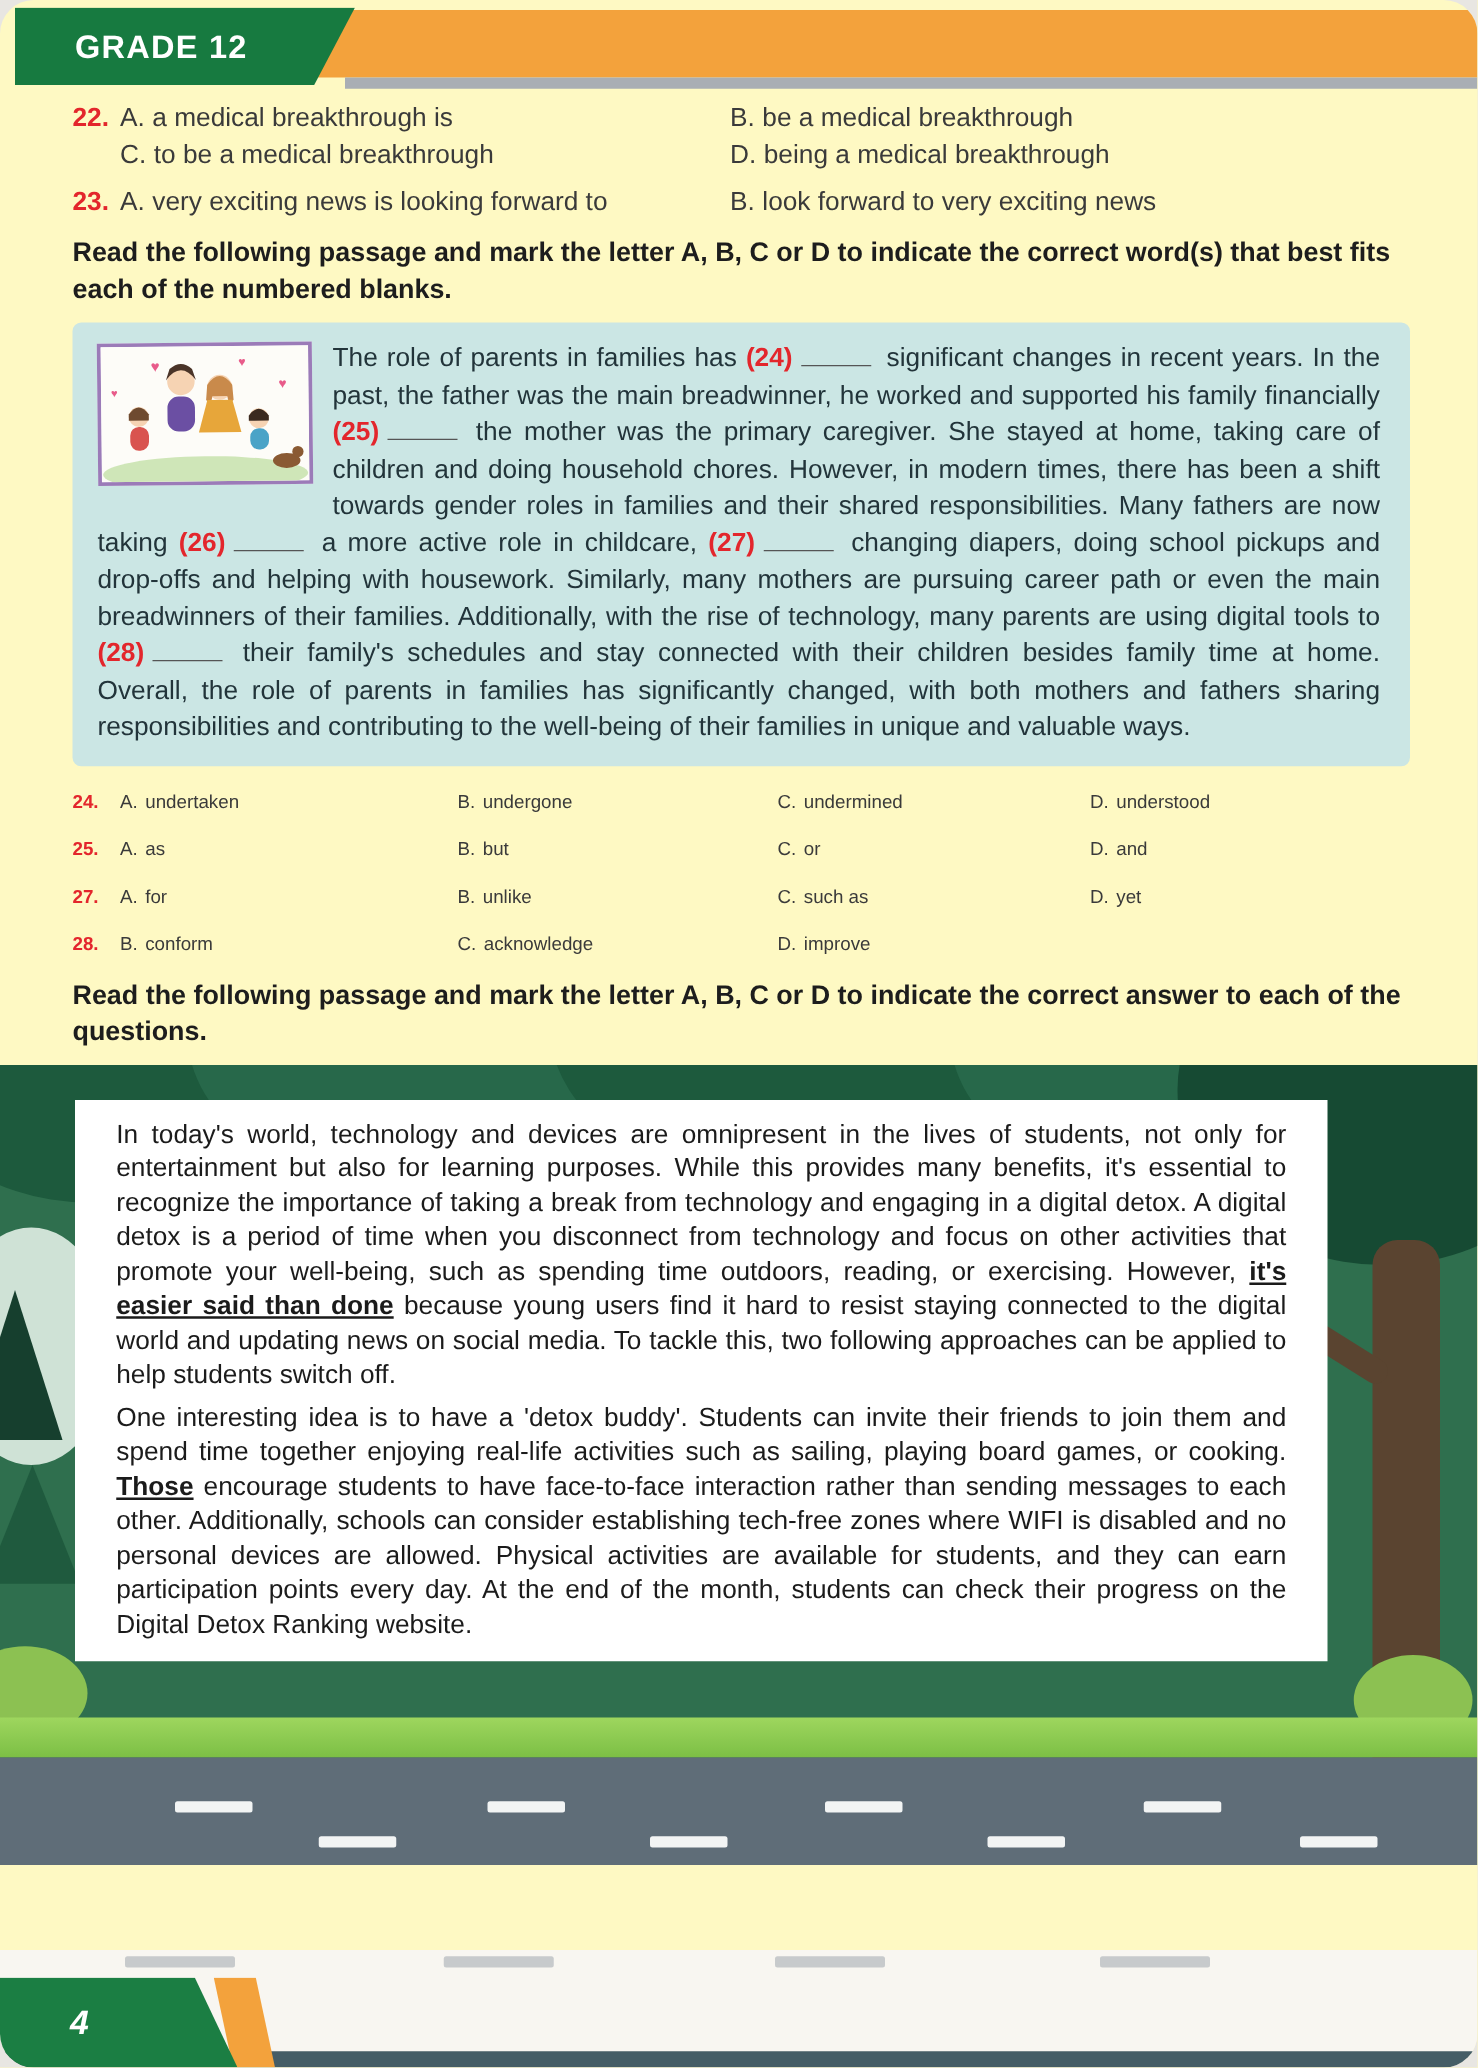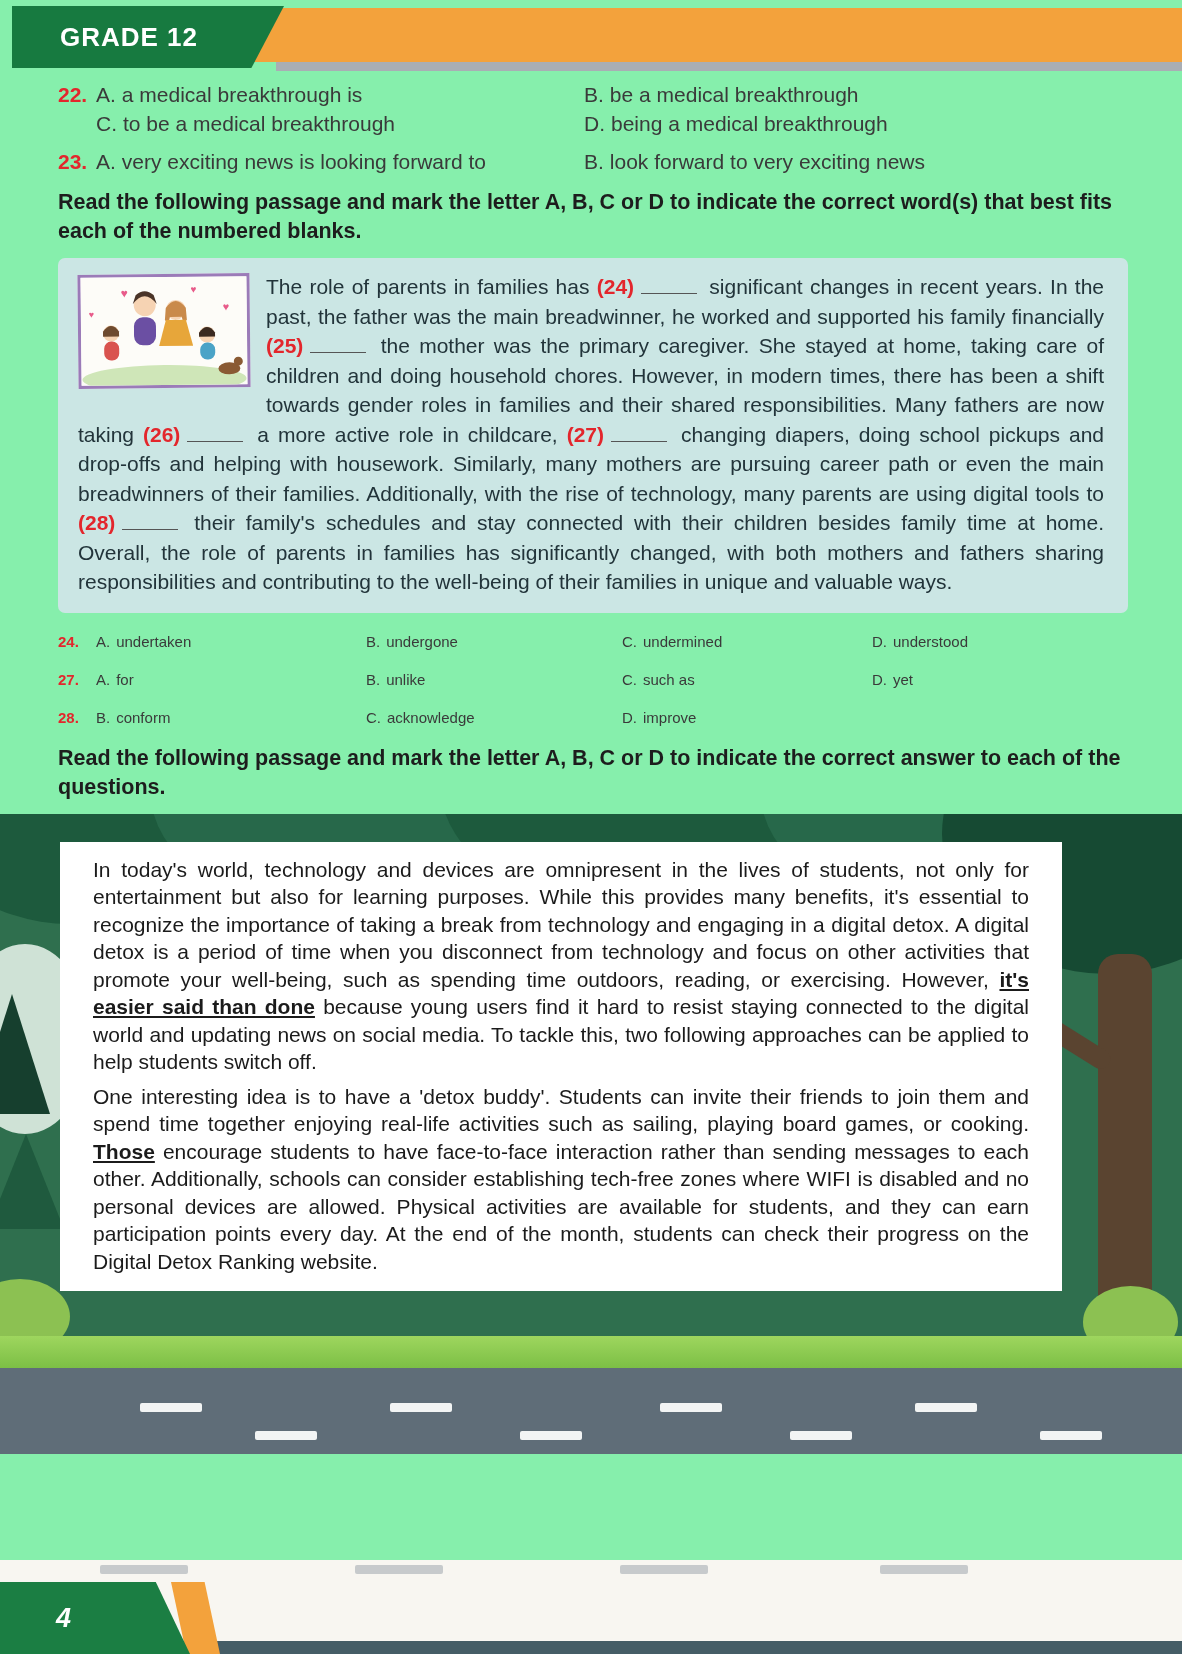--- a/index.html
+++ b/index.html
@@ -1,19 +1,19 @@
 <!DOCTYPE html>
 <html><head>
 <meta charset="utf-8">
 <style>
   * { margin:0; padding:0; box-sizing:border-box; }
   body { background:#e8e6e2; font-family:"Liberation Sans", sans-serif; }
   .page {
     position:relative; width:1182px; height:1654px; margin:0 auto;
-    background:#86efac; overflow:hidden; color:#333;
+    background:#fef9c3; overflow:hidden; color:#333;border-radius:27px;
   }
 
   
   .header { position:relative; height:72px; }
   .header .orange-band { position:absolute; left:238px; right:0; top:8px; height:54px; background:#f3a23c; }
   .header .gray-strip  { position:absolute; left:276px; right:0; top:62px; height:9px; background:#a9aeb4; }
   .header .grade-banner {
     position:absolute; left:12px; top:6px; width:272px; height:62px; background:#177a40;
     clip-path:polygon(0 0,100% 0,88% 100%,0 100%);
     display:flex; align-items:center; padding-left:48px;
@@ -151,20 +151,27 @@
     <div style="height:14px"></div>
 
     <div class="row5">
       <span class="qnum">24.</span>
       <span><span class="olabel">A.</span><span>undertaken</span></span>
       <span><span class="olabel">B.</span><span>undergone</span></span>
       <span><span class="olabel">C.</span><span>undermined</span></span>
       <span><span class="olabel">D.</span><span>understood</span></span>
     </div>
 
+    <div class="row5">
+      <span class="qnum">25.</span>
+      <span><span class="olabel">A.</span><span>as</span></span>
+      <span><span class="olabel">B.</span><span>but</span></span>
+      <span><span class="olabel">C.</span><span>or</span></span>
+      <span><span class="olabel">D.</span><span>and</span></span>
+    </div>
 
 
     <div class="row5">
       <span class="qnum">27.</span>
       <span><span class="olabel">A.</span><span>for</span></span>
       <span><span class="olabel">B.</span><span>unlike</span></span>
       <span><span class="olabel">C.</span><span>such as</span></span>
       <span><span class="olabel">D.</span><span>yet</span></span>
     </div>
 

